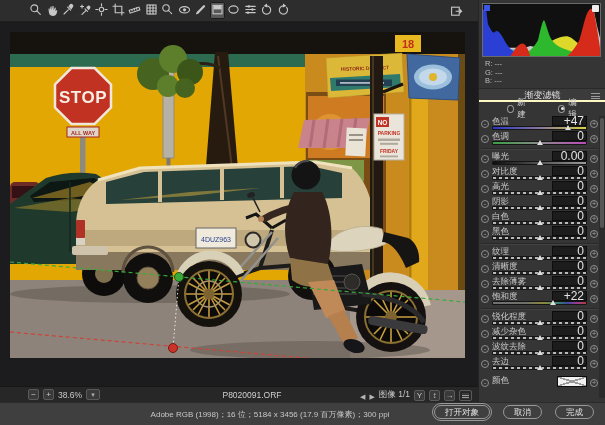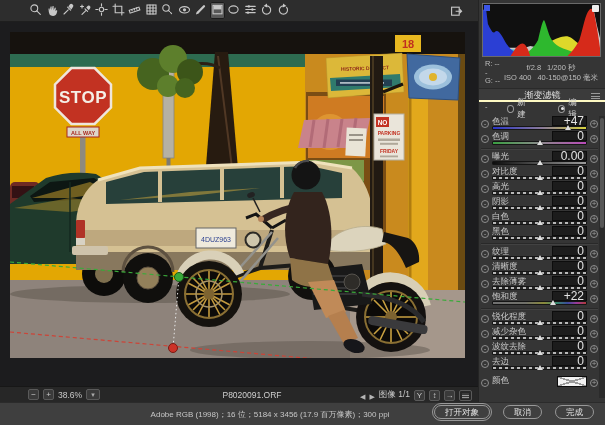--- a/index.html
+++ b/index.html
@@ -400,24 +400,20 @@
       </svg>
       <span class="clipL"></span>
       <span class="clipR"></span>
     </div>
     <div class="exif">
       <div class="rgbcol">
           <div>R: ---</div>
           <div>G: ---</div>
           <div>B: ---</div>
         </div>
-      <div class="exifcol">
-          <div><span>f/2.8</span><span>1/200 秒</span></div>
-          <div><span>ISO 400</span><span>40-150@150 毫米</span></div>
-        </div>
     </div>
     <div class="phead">
       <span>渐变滤镜</span>
       <span class="menuicon"></span>
     </div>
     <div class="modes">
         <span class="mode">
           <span class="radio"></span>
           <span>新建</span>
         </span>

